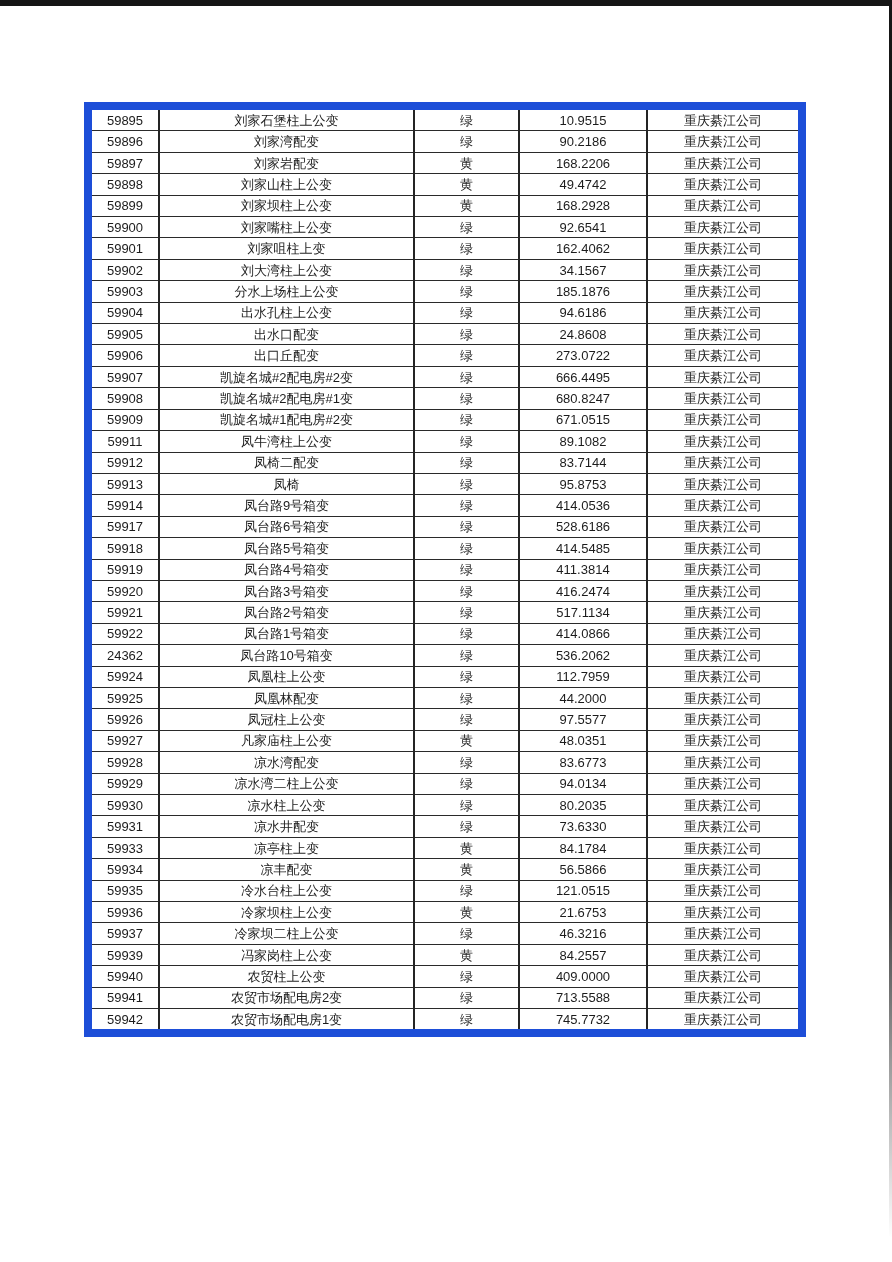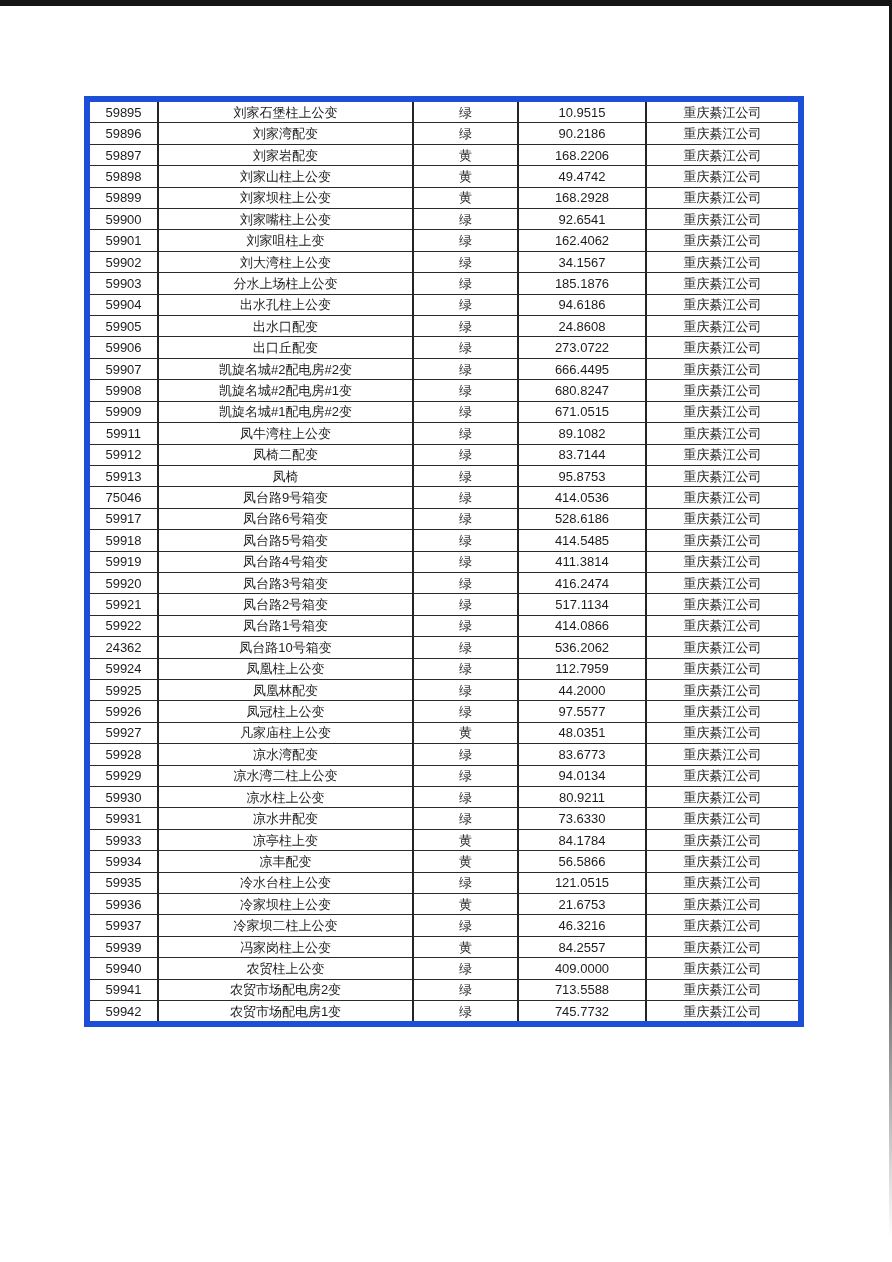--- a/index.html
+++ b/index.html
@@ -22,25 +22,25 @@
   }
   .scan-edge-right {
     position: absolute;
     top: 0; right: 0;
     width: 3px; height: 1238px;
     background: linear-gradient(to bottom, #151515 0%, #2a2a2a 70%, rgba(40,40,40,0) 100%);
   }
   table.data-table {
     position: absolute;
     left: 84px;
-    top: 96px;
+    top: 102px;
     width: 714px;
     border-collapse: collapse;
     table-layout: fixed;
-    border: 6px solid #1d4ed8;
+    border: 8px solid #1d4ed8;
   }
   table.data-table td {
     border-top: 1px solid #2a2a2a;
     border-bottom: 1px solid #2a2a2a;
     border-left: 2px solid #242424;
     border-right: 2px solid #242424;
     height: 20.42px;
     padding: 0 2px;
     text-align: center;
     vertical-align: middle;
@@ -186,21 +186,21 @@
         <td>重庆綦江公司</td>
       </tr>
       <tr>
         <td>59913</td>
         <td>凤椅</td>
         <td>绿</td>
         <td>95.8753</td>
         <td>重庆綦江公司</td>
       </tr>
       <tr>
-        <td>75046</td>
+        <td>59914</td>
         <td>凤台路9号箱变</td>
         <td>绿</td>
         <td>414.0536</td>
         <td>重庆綦江公司</td>
       </tr>
       <tr>
         <td>59917</td>
         <td>凤台路6号箱变</td>
         <td>绿</td>
         <td>528.6186</td>
@@ -287,21 +287,21 @@
         <td>59929</td>
         <td>凉水湾二柱上公变</td>
         <td>绿</td>
         <td>94.0134</td>
         <td>重庆綦江公司</td>
       </tr>
       <tr>
         <td>59930</td>
         <td>凉水柱上公变</td>
         <td>绿</td>
-        <td>80.9211</td>
+        <td>80.2035</td>
         <td>重庆綦江公司</td>
       </tr>
       <tr>
         <td>59931</td>
         <td>凉水井配变</td>
         <td>绿</td>
         <td>73.6330</td>
         <td>重庆綦江公司</td>
       </tr>
       <tr>

